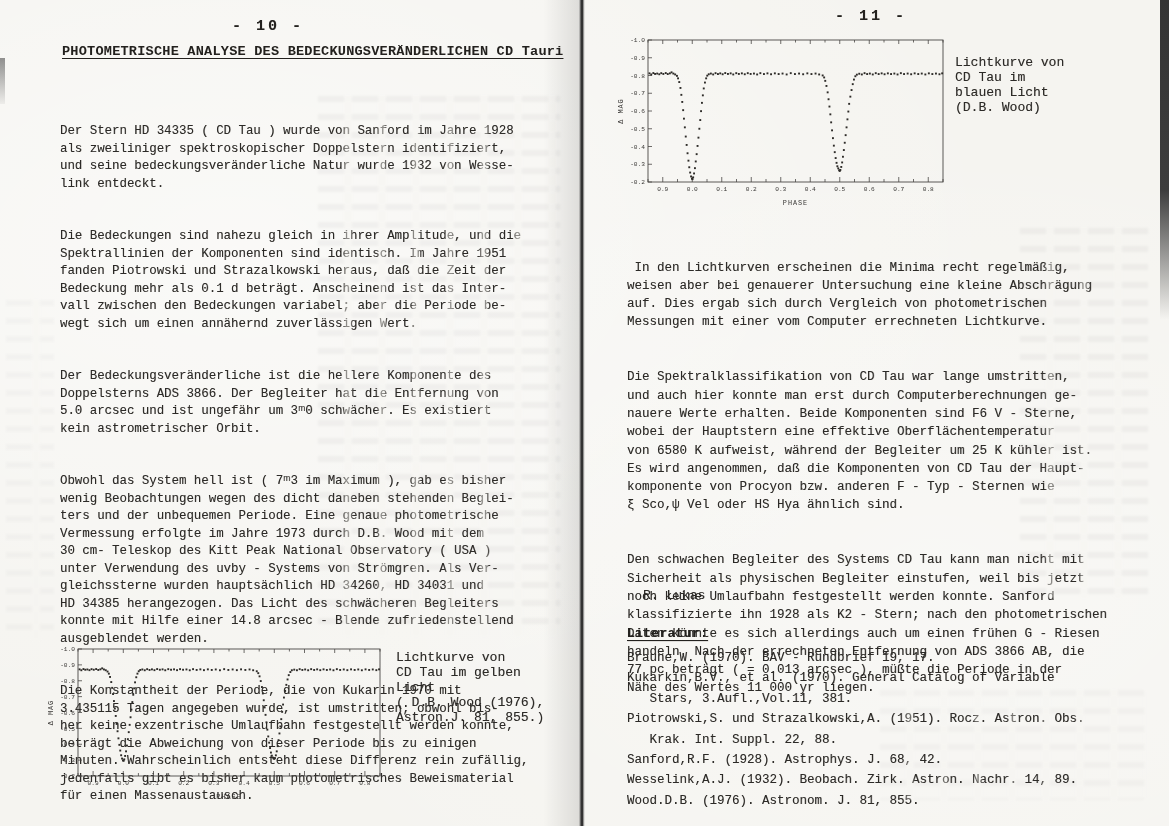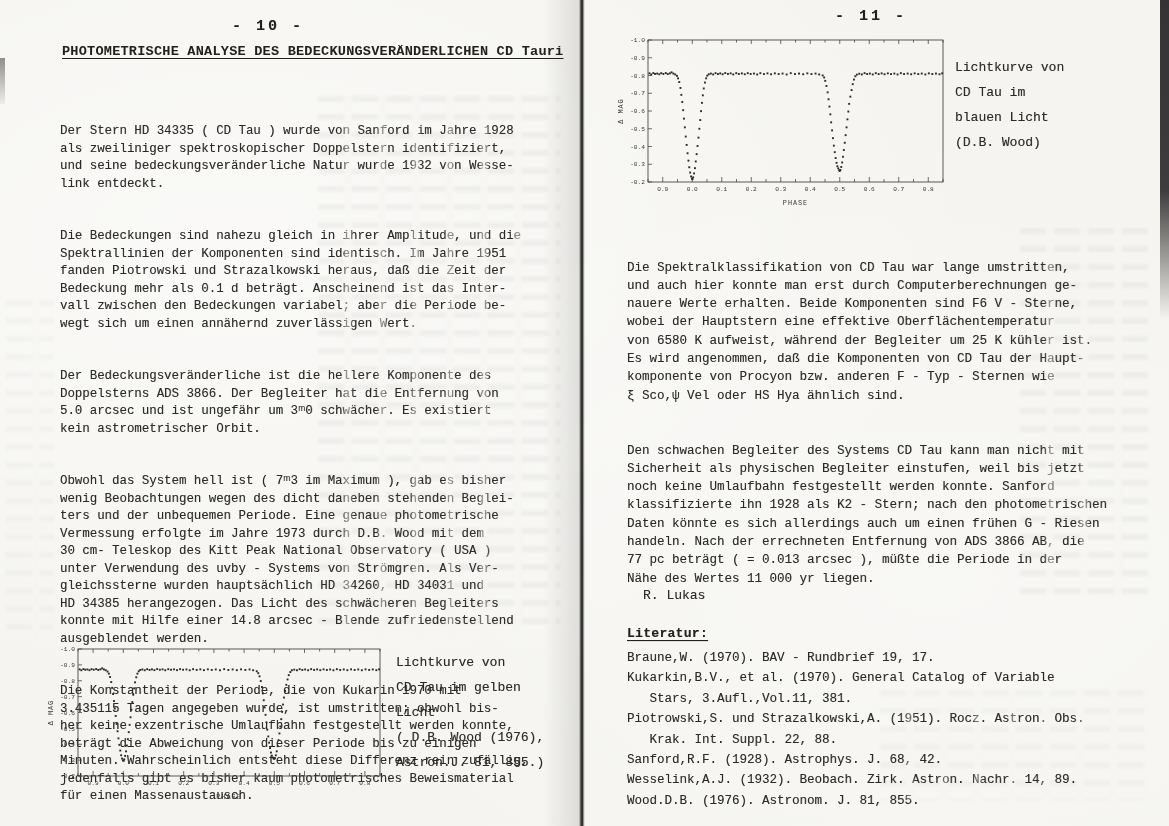--- a/index.html
+++ b/index.html
@@ -28,21 +28,21 @@
     text-decoration:underline;text-underline-offset:3px;text-decoration-thickness:1.3px;
     white-space:nowrap;
   }
 
   .bodytext{position:absolute;white-space:pre-wrap;}
   #body10{left:60px;top:88px;width:500px;font-size:12.4px;line-height:17.5px;}
   #body11{left:44px;top:222px;width:530px;font-size:12.5px;line-height:18.3px;}
   .para{margin:0;}
   .typ{text-shadow:0.35px 0.35px 0 rgba(45,42,38,0.35);}
 
-  .fig-caption{position:absolute;font-size:13px;line-height:25px;white-space:pre-wrap;color:#2c2a27;}
+  .fig-caption{position:absolute;font-size:13px;line-height:15px;white-space:pre-wrap;color:#2c2a27;}
   #capA{left:396px;top:650px;width:175px;}
   #capB{left:372px;top:55px;width:180px;}
 
   #chartA{position:absolute;left:46px;top:645px;}
   #chartB{position:absolute;left:33px;top:36px;}
 
   .signature{position:absolute;left:60px;top:588px;width:465px;text-align:left;font-size:13px;}
   .lit-heading{
     position:absolute;left:44px;top:626px;font-size:13px;font-weight:bold;
     text-decoration:underline;text-underline-offset:3px;color:#23211e;letter-spacing:0.3px;
@@ -566,20 +566,24 @@
         <rect x="325.2" y="36.4" width="1.9" height="1.9" fill="#2e2c29"></rect>
         <text class="axis-label" transform="translate(7,75) rotate(-90)" text-anchor="middle">Δ MAG</text>
         <text class="axis-label" x="179.5" y="169" text-anchor="middle">PHASE</text>
       </svg>
     <div class="fig-caption typ" id="capB">Lichtkurve von
 CD Tau im
 blauen Licht
 (D.B. Wood)</div>
 
     <div class="bodytext typ" id="body11">
+      <p class="para"> In den Lichtkurven erscheinen die Minima recht regelmäßig,
+weisen aber bei genauerer Untersuchung eine kleine Abschrägung
+auf. Dies ergab sich durch Vergleich von photometrischen
+Messungen mit einer vom Computer errechneten Lichtkurve.</p>
       <p class="para">Die Spektralklassifikation von CD Tau war lange umstritten,
 und auch hier konnte man erst durch Computerberechnungen ge-
 nauere Werte erhalten. Beide Komponenten sind F6 V - Sterne,
 wobei der Hauptstern eine effektive Oberflächentemperatur
 von 6580 K aufweist, während der Begleiter um 25 K kühler ist.
 Es wird angenommen, daß die Komponenten von CD Tau der Haupt-
 komponente von Procyon bzw. anderen F - Typ - Sternen wie
 ξ Sco,ψ Vel oder HS Hya ähnlich sind.</p>
       <p class="para">Den schwachen Begleiter des Systems CD Tau kann man nicht mit
 Sicherheit als physischen Begleiter einstufen, weil bis jetzt

